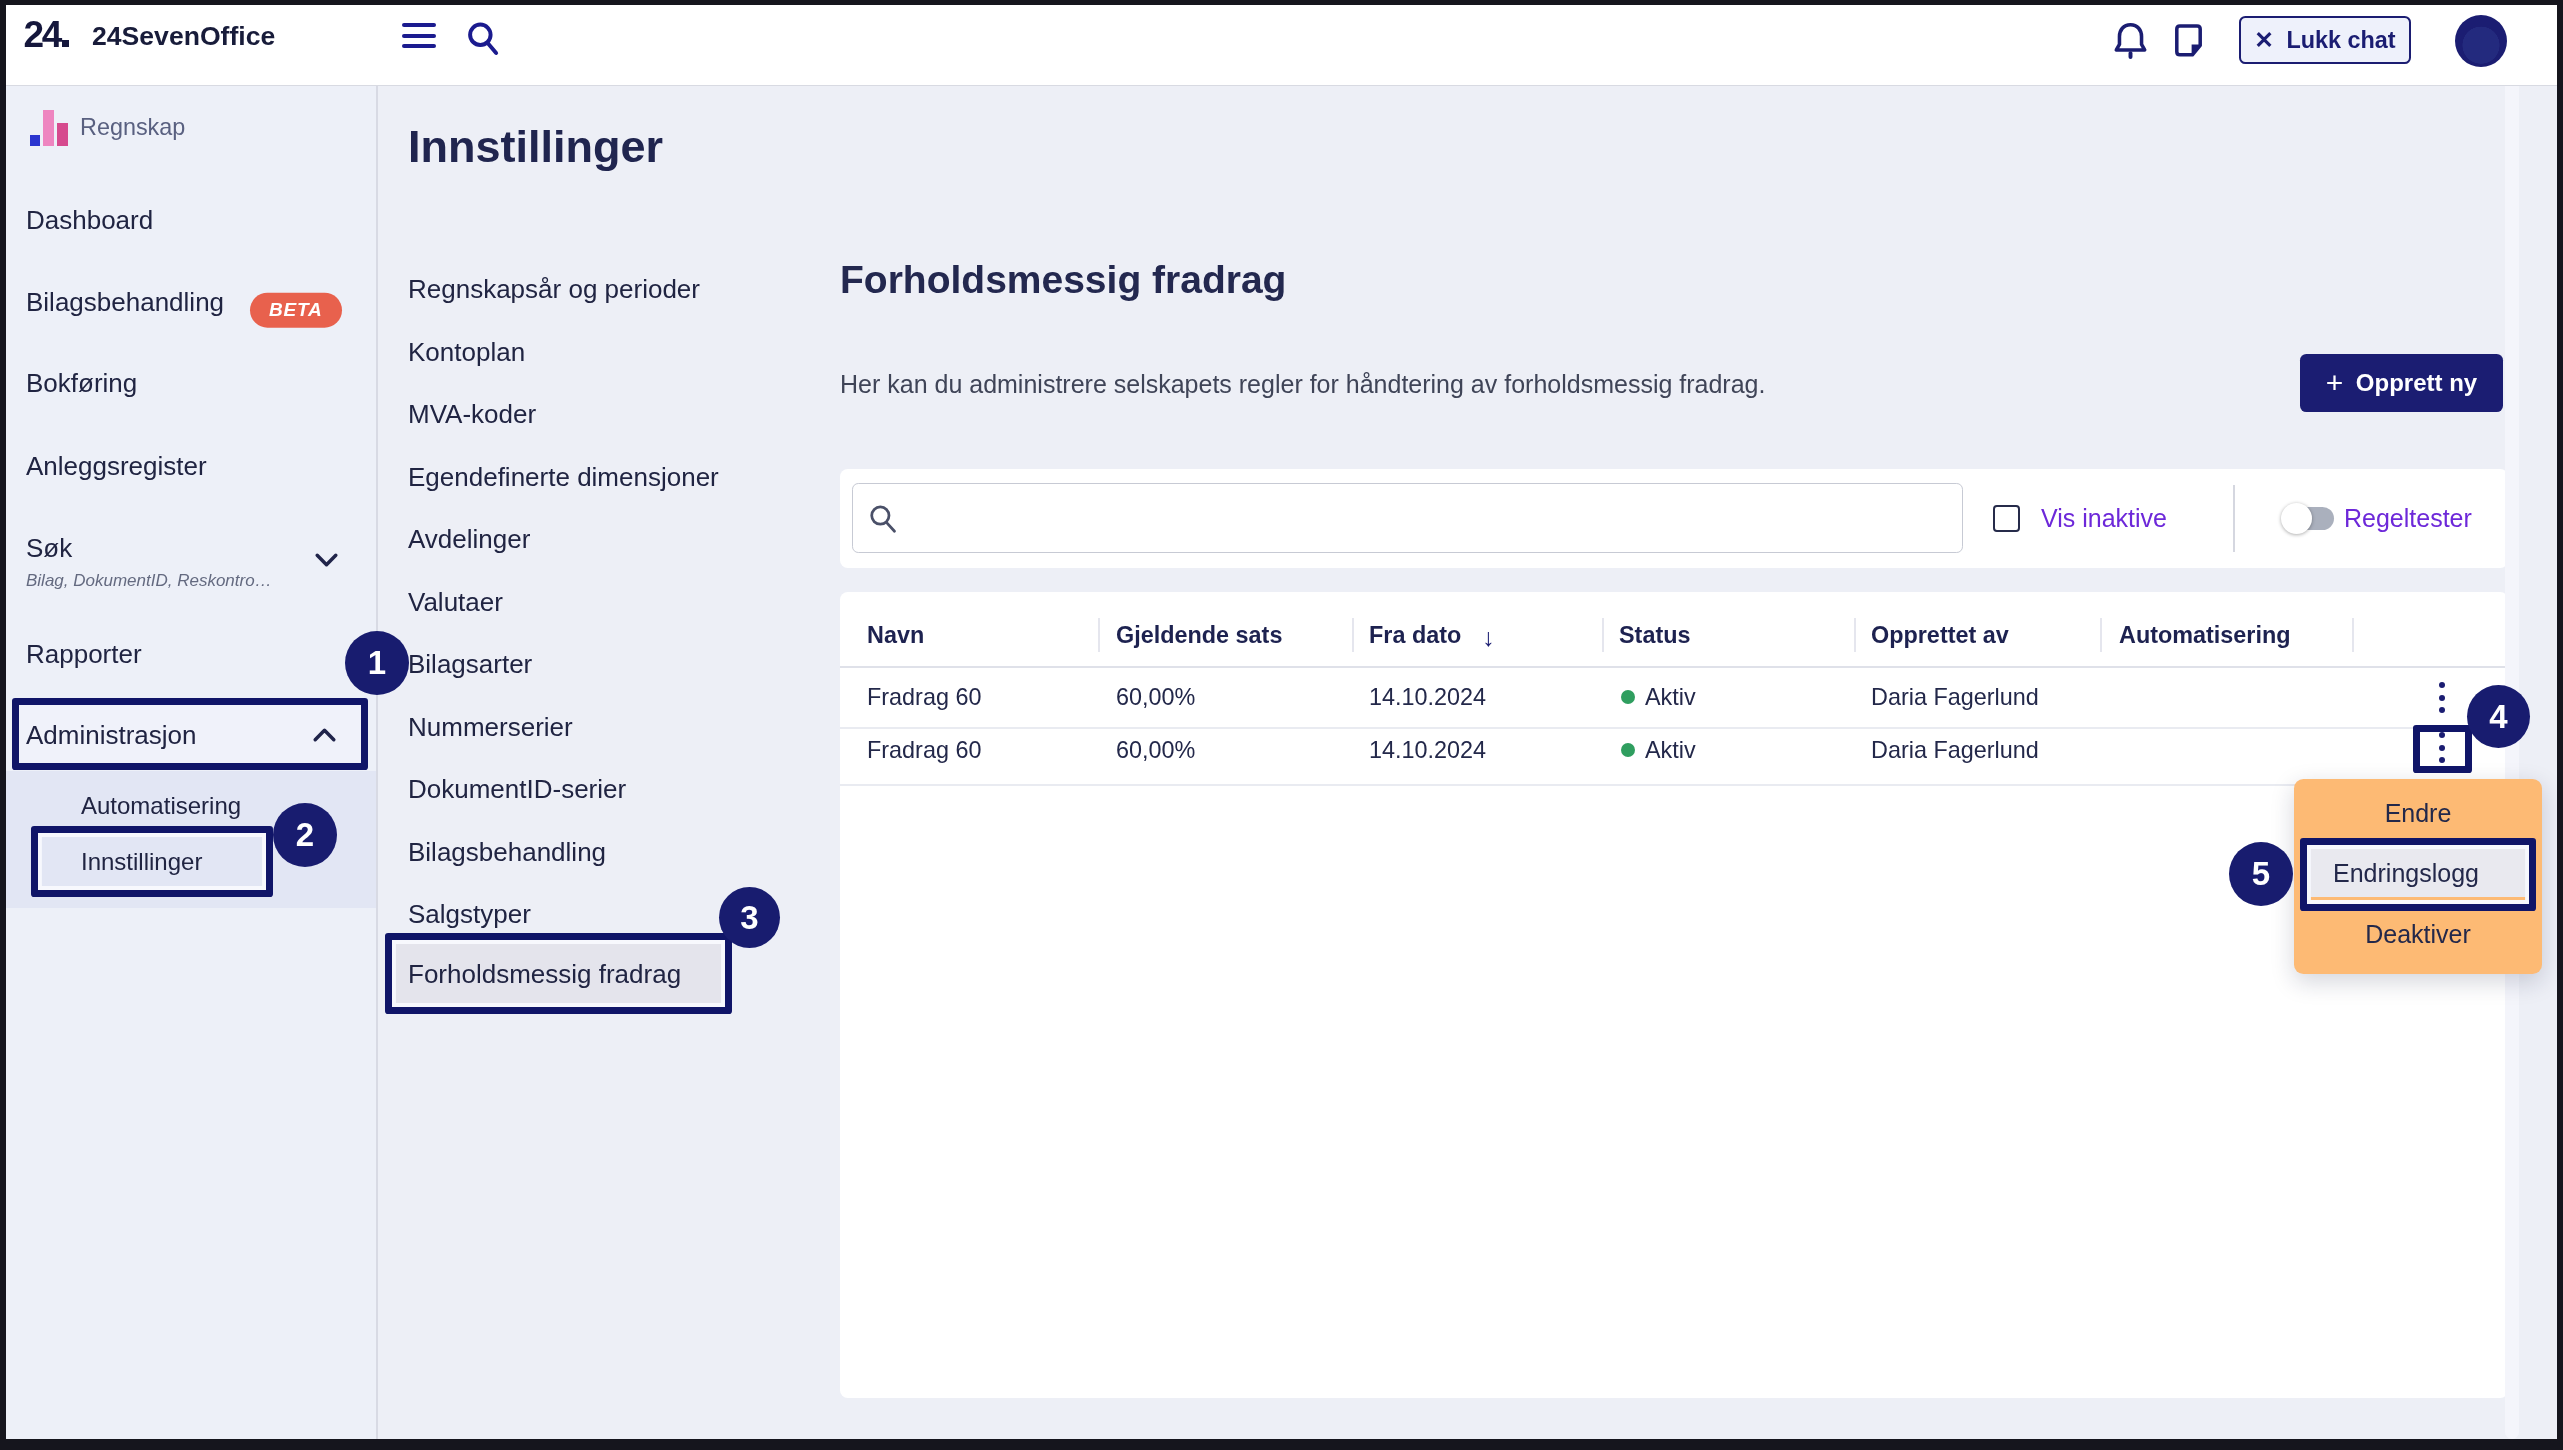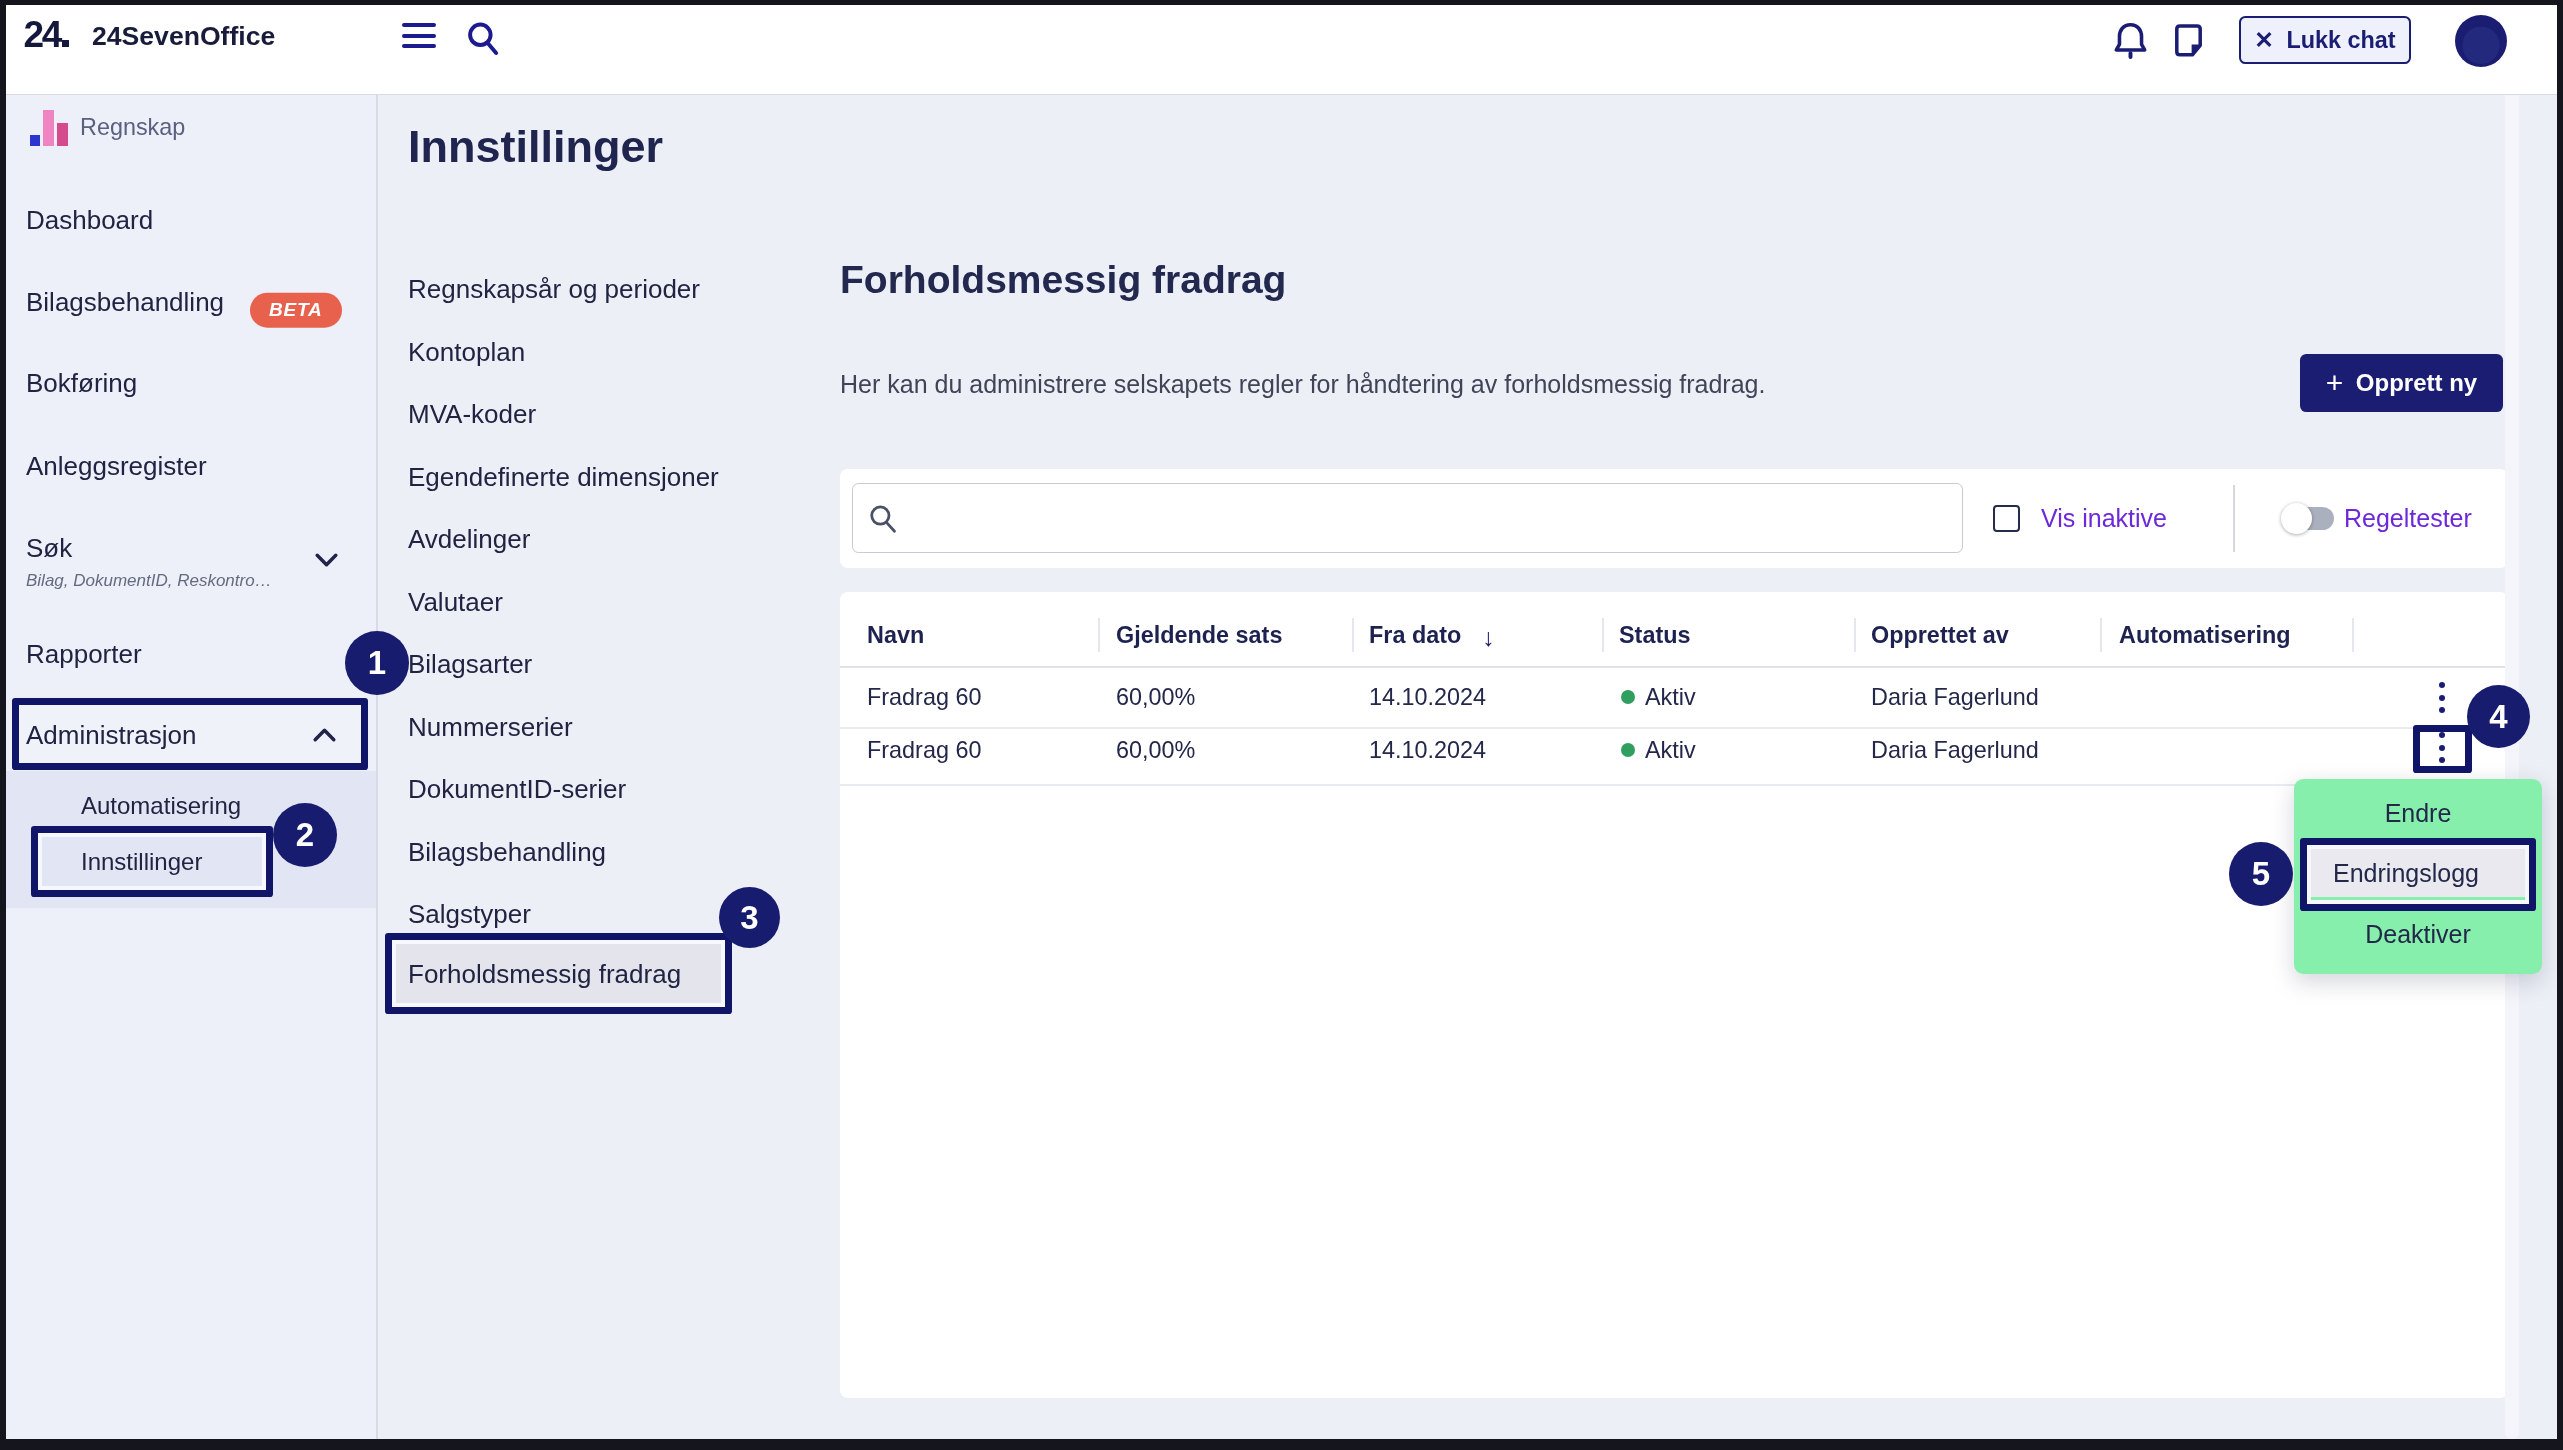--- a/index.html
+++ b/index.html
@@ -3,21 +3,21 @@
 <meta charset="utf-8">
 <style>
   html,body{margin:0;padding:0;background:#2a2a33;}
   *{box-sizing:border-box;font-family:"Liberation Sans",sans-serif;}
   .stage{position:relative;width:2563px;height:1450px;background:#edeff6;overflow:hidden;}
   .abs{position:absolute;}
   .vc{transform:translateY(-50%);white-space:nowrap;}
   
   .frame{background:#15151d;z-index:60;}
   
-  .topbar{left:0;top:4.7px;width:2563px;height:90px;background:#ffffff;border-bottom:1.6px solid #d8dae2;z-index:5;}
+  .topbar{left:0;top:4.7px;width:2563px;height:81px;background:#ffffff;border-bottom:1.6px solid #d8dae2;z-index:5;}
   .brand-logo{font-weight:800;color:#15173c;font-size:37px;letter-spacing:-2.3px;}
   .logo-dot{display:inline-block;width:7px;height:7px;background:#15173c;margin-left:1.6px;}
   .brand-name{font-size:26.6px;font-weight:600;color:#181c3a;}
   .bar{height:3.9px;border-radius:2.3px;background:#1b1b8f;width:34px;margin:6.3px 0;}
   .chat-btn{display:flex;align-items:center;justify-content:center;gap:12.5px;background:#eef1fb;border:2.3px solid #1b1d72;border-radius:6.3px;color:#1b1d72;font-size:23.4px;font-weight:600;cursor:pointer;}
   .avatar{border-radius:50%;background:radial-gradient(circle at 50% 58%,#232a7e 0 46%,#1b1d72 47%);}
   
   .side-divider{width:1.6px;background:#d8dae4;}
   .side-item{font-size:26px;font-weight:500;color:#202442;}
   .side-sub{font-size:24px;font-weight:500;color:#202442;}
@@ -43,21 +43,21 @@
   .th{font-size:23.4px;font-weight:700;color:#1d2250;}
   .td{font-size:23.4px;color:#23284a;}
   .hsep{width:1.6px;background:#e5e6ee;}
   .hline{height:1.6px;background:#dfe1e9;}
   .rline{height:1.6px;background:#e9ebf1;}
   .dot-green{width:14px;height:14px;border-radius:50%;background:#2f9e5f;}
   .kebab{display:flex;flex-direction:column;gap:6.3px;align-items:center;cursor:pointer;}
   .kebab i{width:6.3px;height:6.3px;border-radius:50%;background:#1b1d72;}
   .sort{font-size:25px;font-weight:700;color:#1b1d72;}
   
-  .menu{background:#86efac;border-radius:9.4px;box-shadow:0 7.8px 23.4px rgba(20,25,60,.18);z-index:20;}
+  .menu{background:#fdba74;border-radius:9.4px;box-shadow:0 7.8px 23.4px rgba(20,25,60,.18);z-index:20;}
   .menu-item{font-size:25px;font-weight:500;color:#23284a;cursor:pointer;text-align:center;}
   .menu-hl{background:#e9e9ef;}
   
   .annot{border:7px solid #101568;border-radius:3.1px;z-index:30;}
   .ring{box-shadow:inset 0 0 0 3.9px #f7f8fd;}
   .badge{display:flex;align-items:center;justify-content:center;border-radius:50%;background:#181c6f;color:#fff;font-size:33px;font-weight:700;z-index:40;}
   svg{display:block;}
 </style>
 </head>
 <body>

